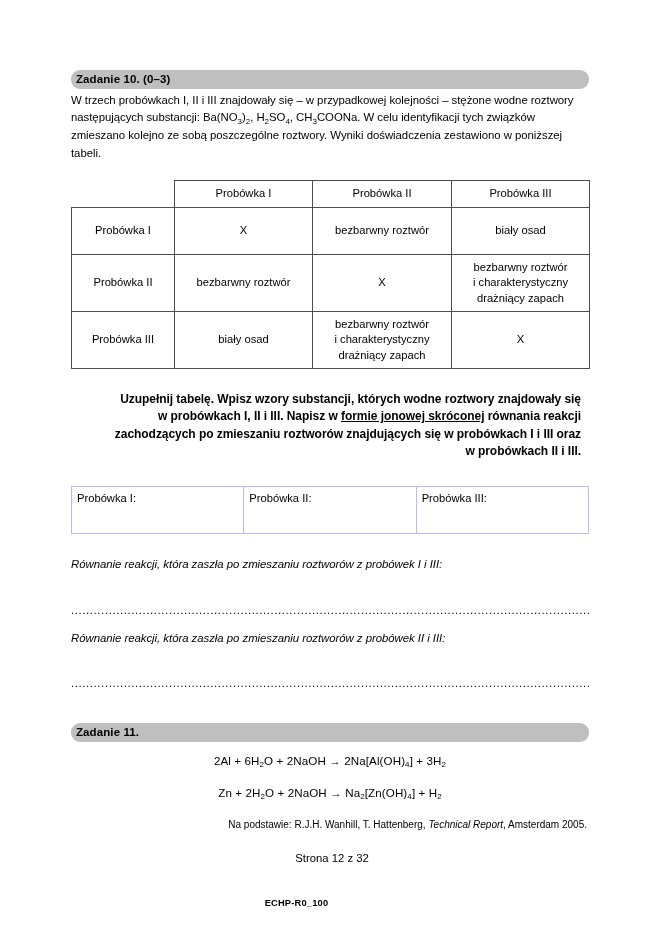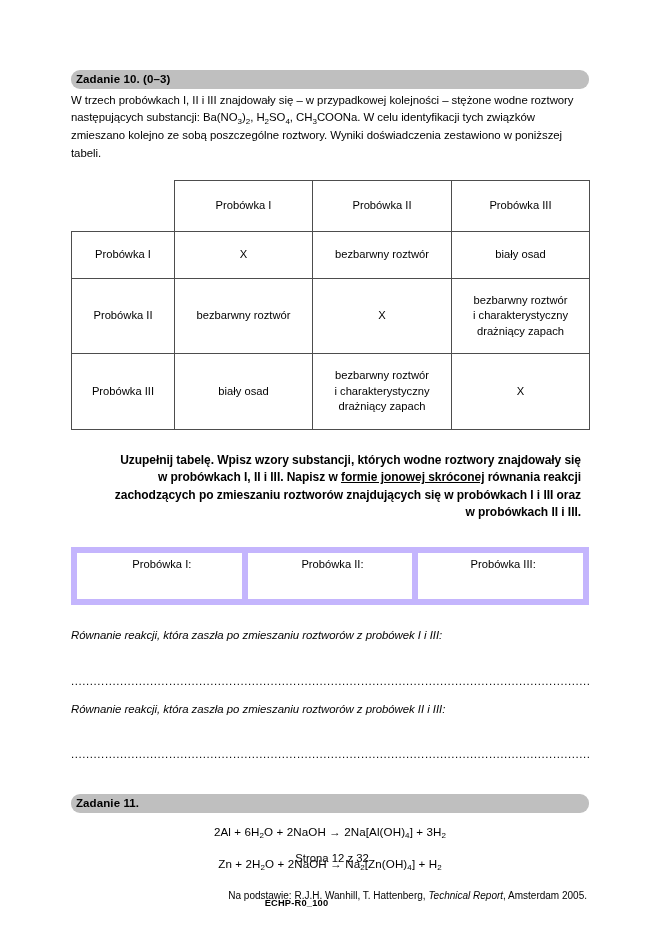--- a/index.html
+++ b/index.html
@@ -74,21 +74,21 @@
     border-collapse: collapse;
     width: 518px;
     table-layout: fixed;
     font-size: 11.2px;
   }
   table.matrix td {
     border: 1px solid #4d4d4d;
     text-align: center;
     vertical-align: middle;
     line-height: 15.5px;
-    padding: 14px 2px;
+    padding: 2px 2px;
   }
   table.matrix td.corner {
     border: none;
   }
   table.matrix td.hdr { height: 22px; }
   .col-a { width: 103px; }
   .col-b { width: 138px; }
   .col-c { width: 139px; }
   .col-d { width: 138px; }
   .r-tall { height: 47px; }
@@ -96,24 +96,24 @@
 
   
   table.answers {
     border-collapse: collapse;
     width: 518px;
     table-layout: fixed;
     font-size: 11.2px;
     margin: 0;
   }
   table.answers td {
-    border: 6px solid #c4b5fd;
+    border: 1px solid #c4b5fd;
     height: 42px;
     vertical-align: top;
-    text-align: center;
+    text-align: left;
     padding: 4px 0 0 5px;
     line-height: 14px;
   }
 
   
   .dotline {
     width: 518px;
     font-size: 11.4px;
     line-height: 12px;
     letter-spacing: 0.6px;

